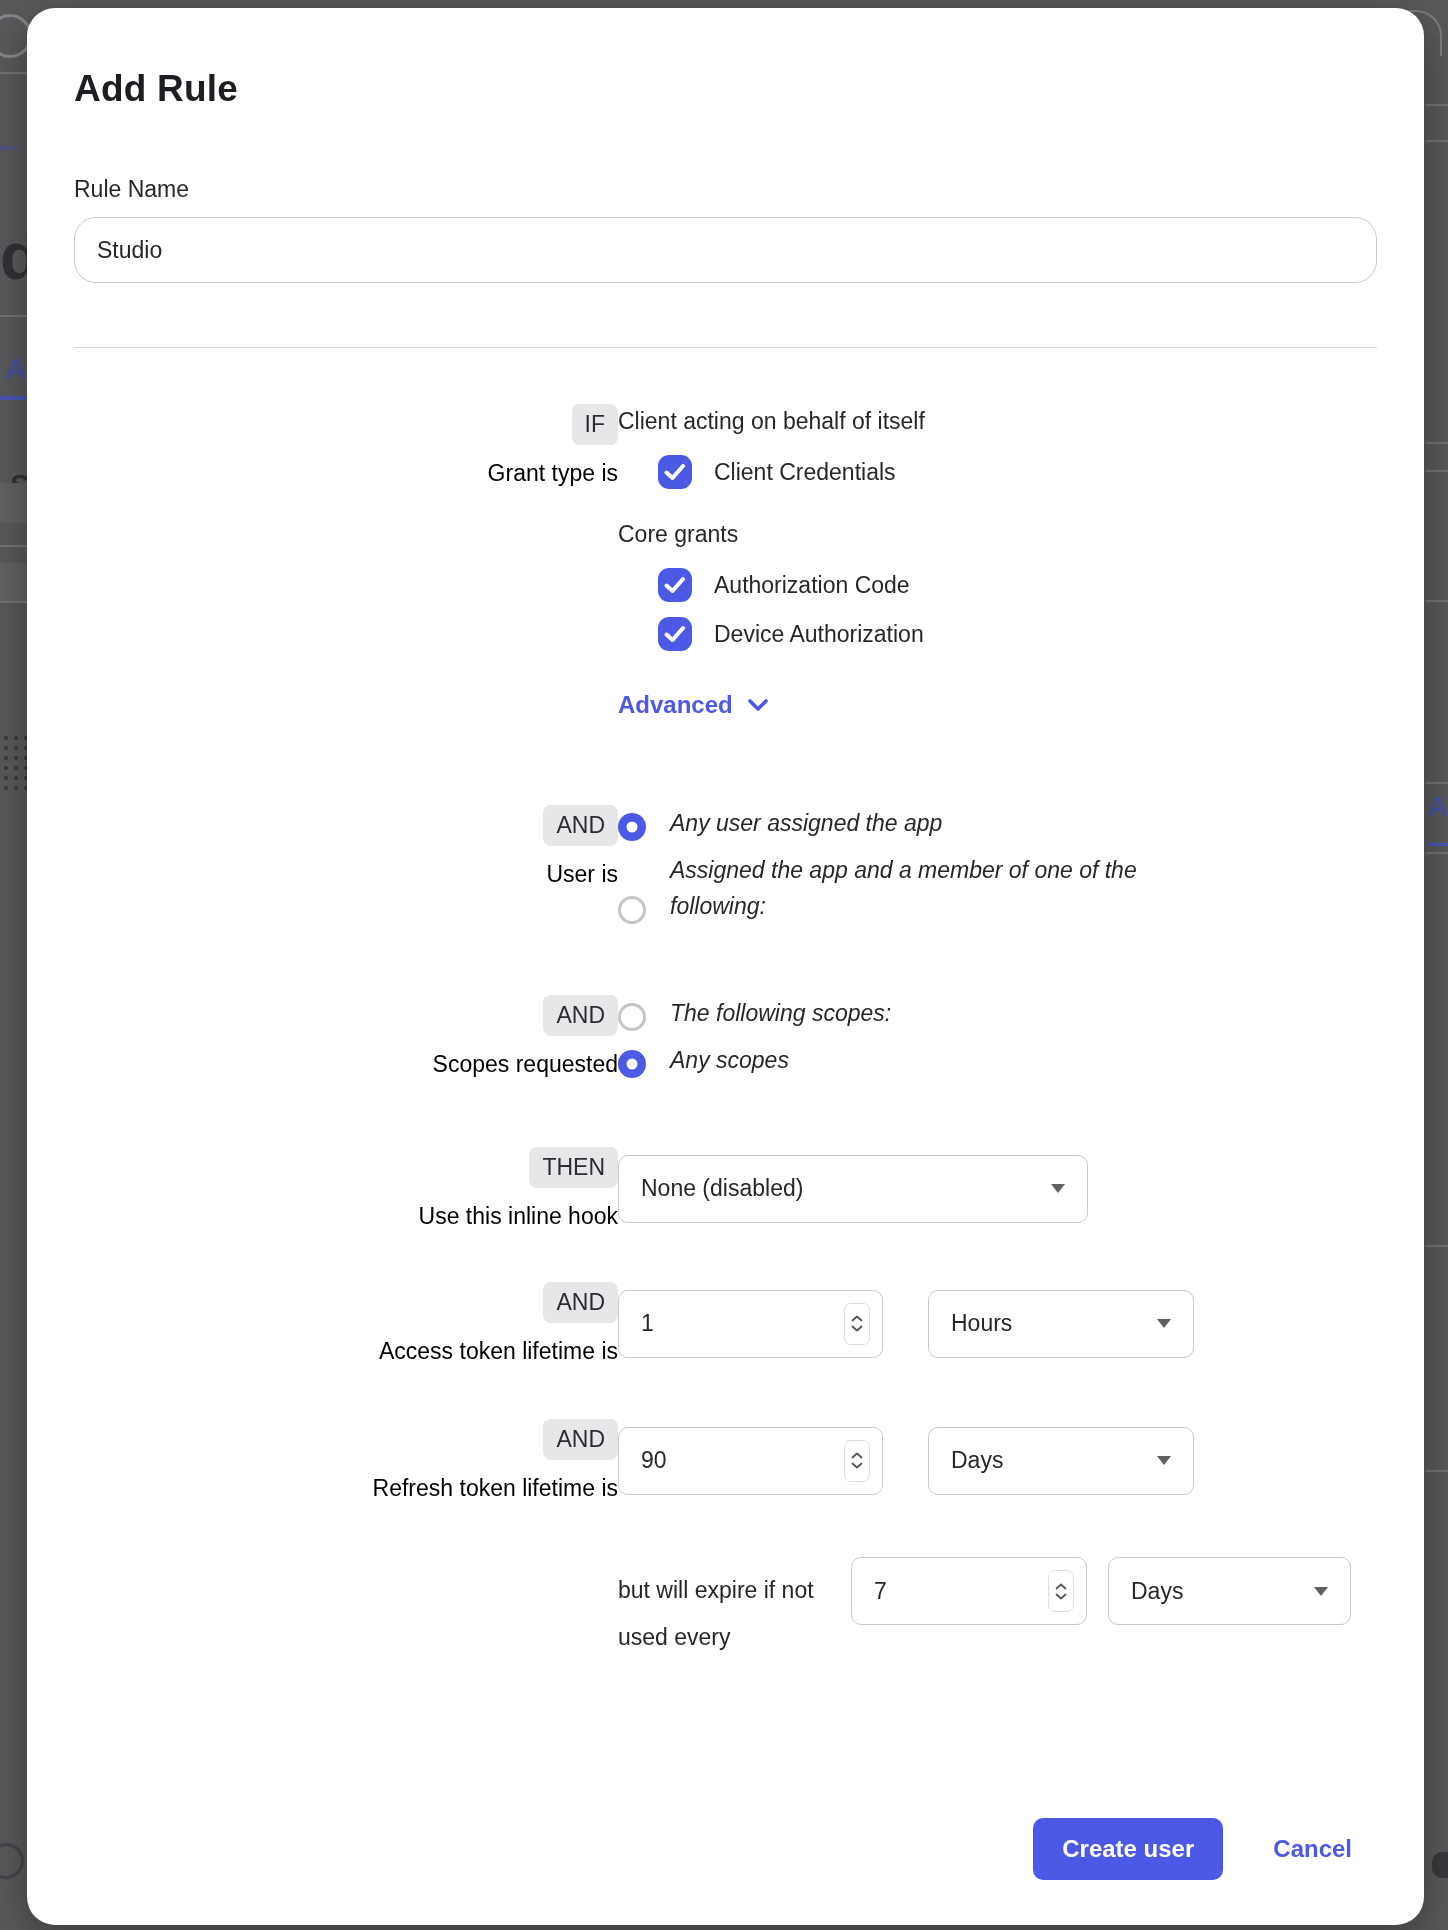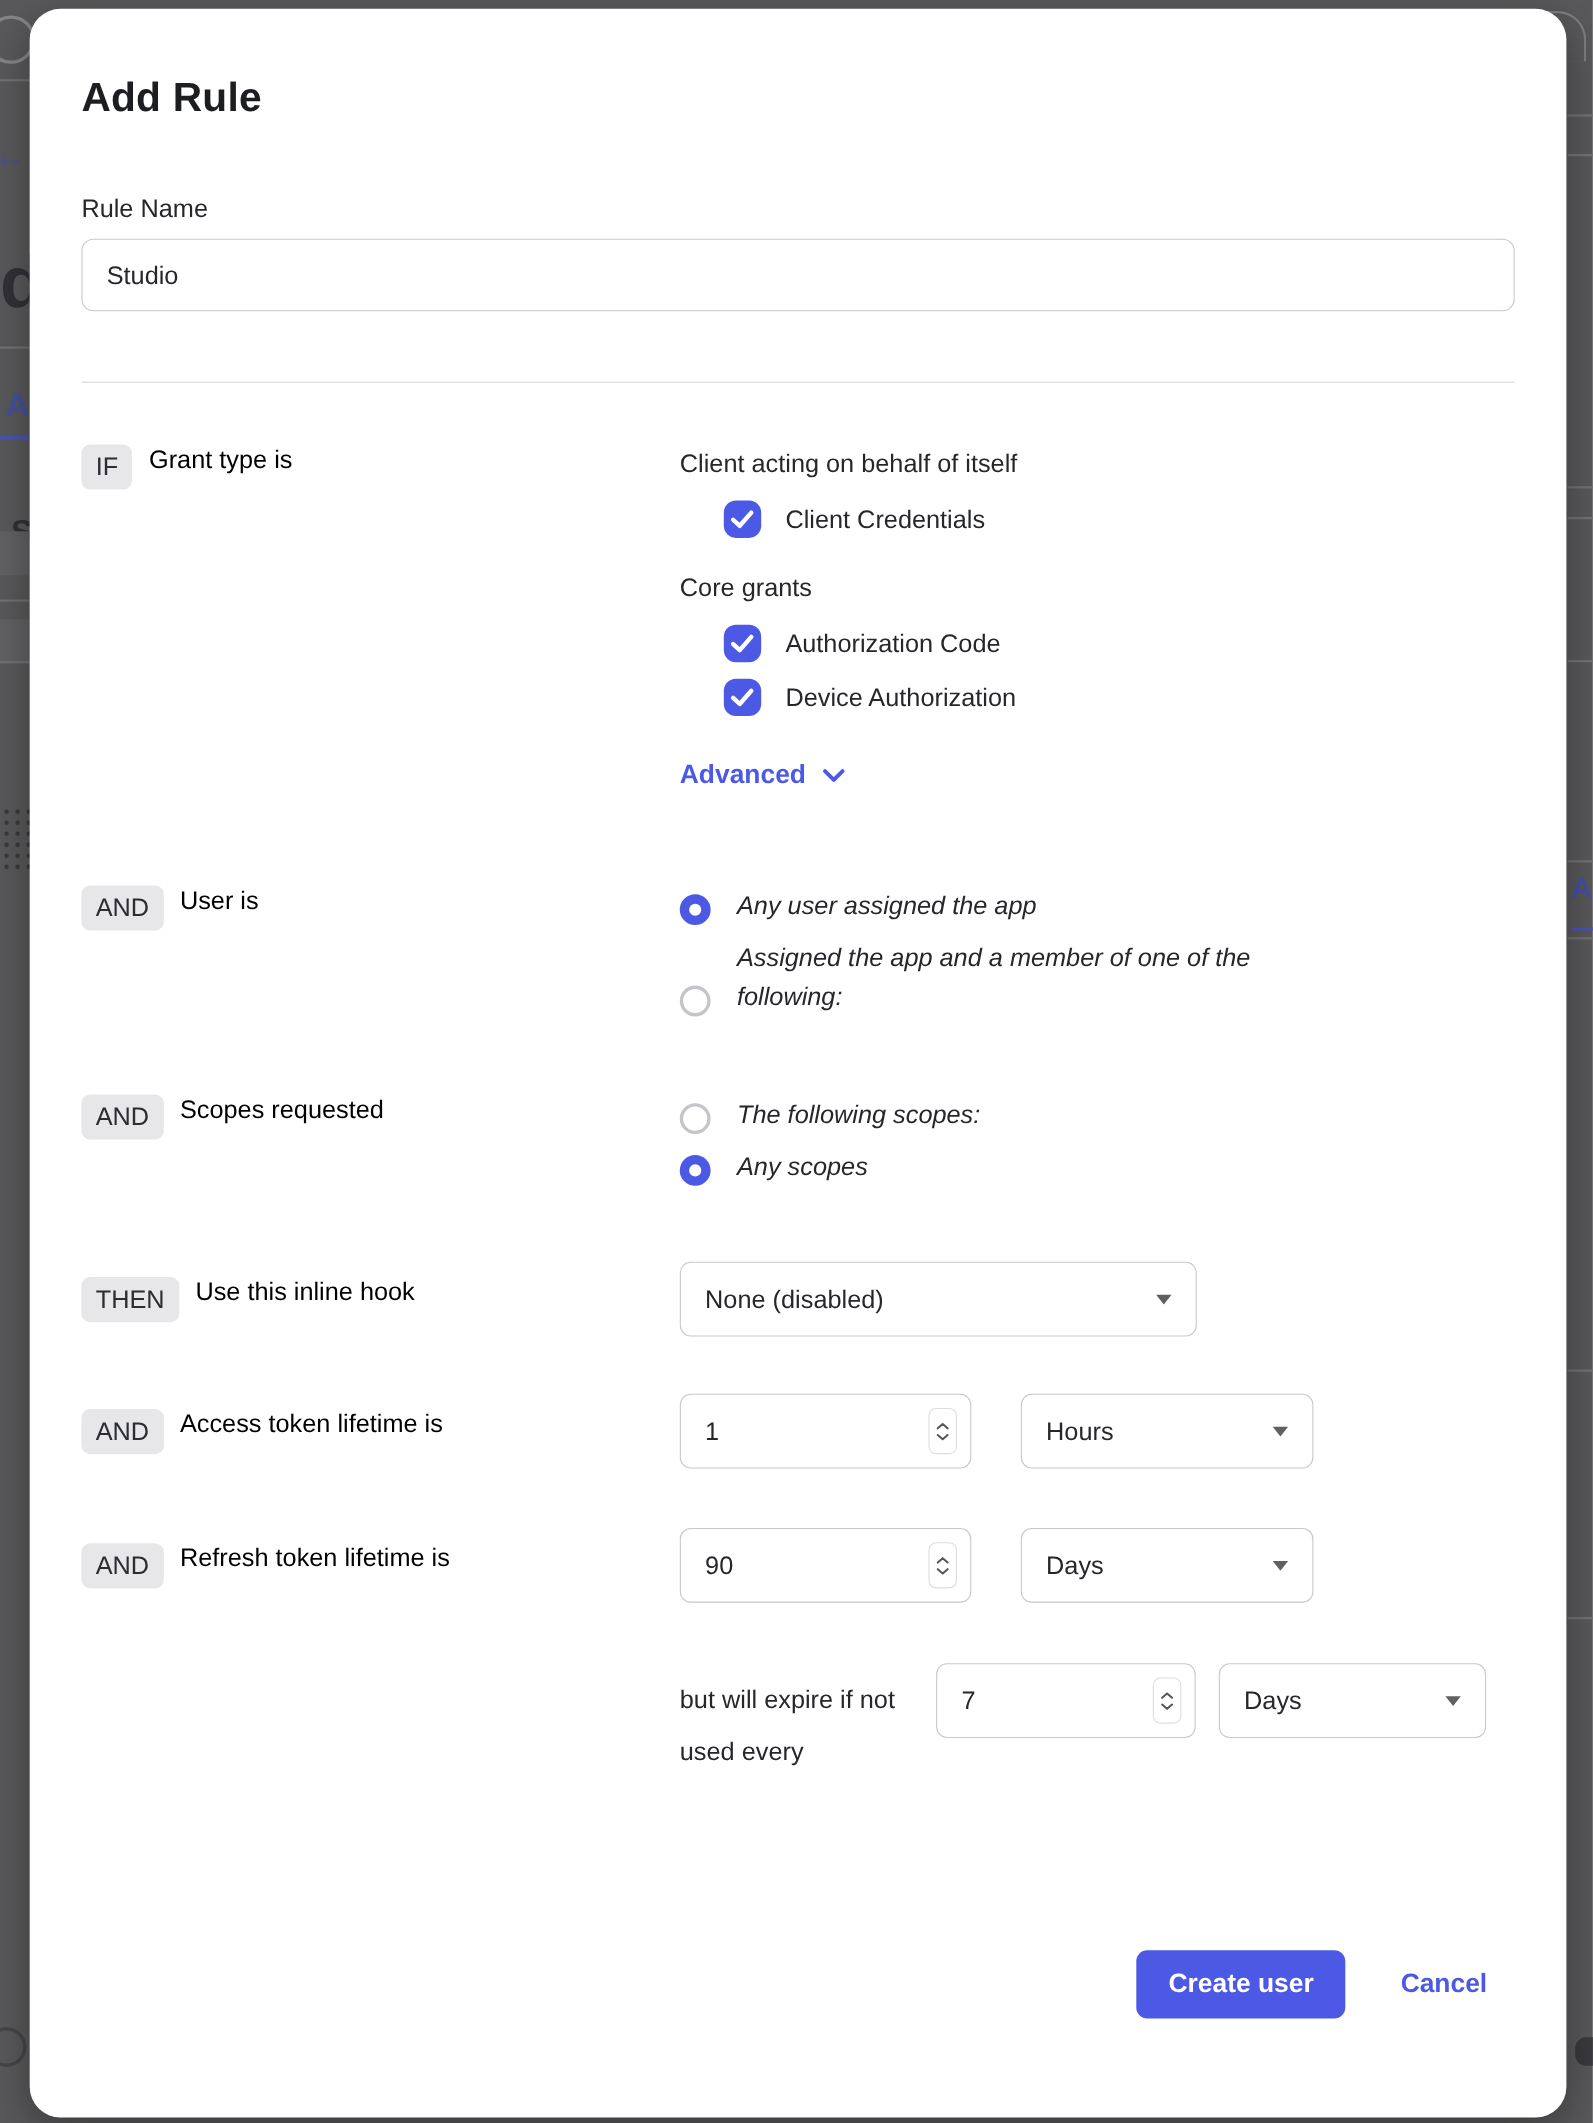--- a/index.html
+++ b/index.html
@@ -32,28 +32,28 @@
   .modal{
     position:absolute;left:27px;top:8px;width:1397px;height:1917px;
     background:#ffffff;border-radius:28px;box-sizing:border-box;
     padding:48px 47px 44px 47px;
     box-shadow:0 12px 40px rgba(0,0,0,.35);
   }
   .modal h1{font-size:37px;font-weight:700;color:#1d1e22;margin:12px 0 0 0;letter-spacing:.2px;}
   .field-label{display:block;font-size:23px;color:#26272b;margin-top:66px;}
   .text-input{
     box-sizing:border-box;width:100%;height:66px;margin-top:14px;
-    border:1.5px solid #c9c9cd;border-radius:11px;font-size:23px;color:#26272b;
+    border:1.5px solid #c9c9cd;border-radius:22px;font-size:23px;color:#26272b;
     padding:0 22px;font-family:"Liberation Sans",sans-serif;outline:none;background:#fff;
   }
   .divider{border:none;border-top:1.5px solid #d7d7d9;margin:64px 0 0 0;}
   
   .row{display:grid;grid-template-columns:544px 1fr;align-items:flex-start;}
   .row.center{align-items:center;}
-  .row-left{display:flex;align-items:flex-start;gap:15px;}
+  .row-left{display:flex;align-items:flex-end;gap:15px;flex-direction:column;}
   .kw-badge{
     display:inline-flex;align-items:center;justify-content:center;
     background:#e7e7e9;border-radius:8px;padding:7px 13px;
     font-size:23px;color:#2c2d31;
   }
   .row-label{font-size:23px;color:#000000;}
   .group-title{font-size:23px;color:#26272b;line-height:34px;}
   .cb-row{display:flex;align-items:center;gap:22px;margin:17px 0 0 40px;}
   .cb-box{width:34px;height:34px;border-radius:11px;background:#4c59e4;
     display:flex;align-items:center;justify-content:center;flex:none;}

